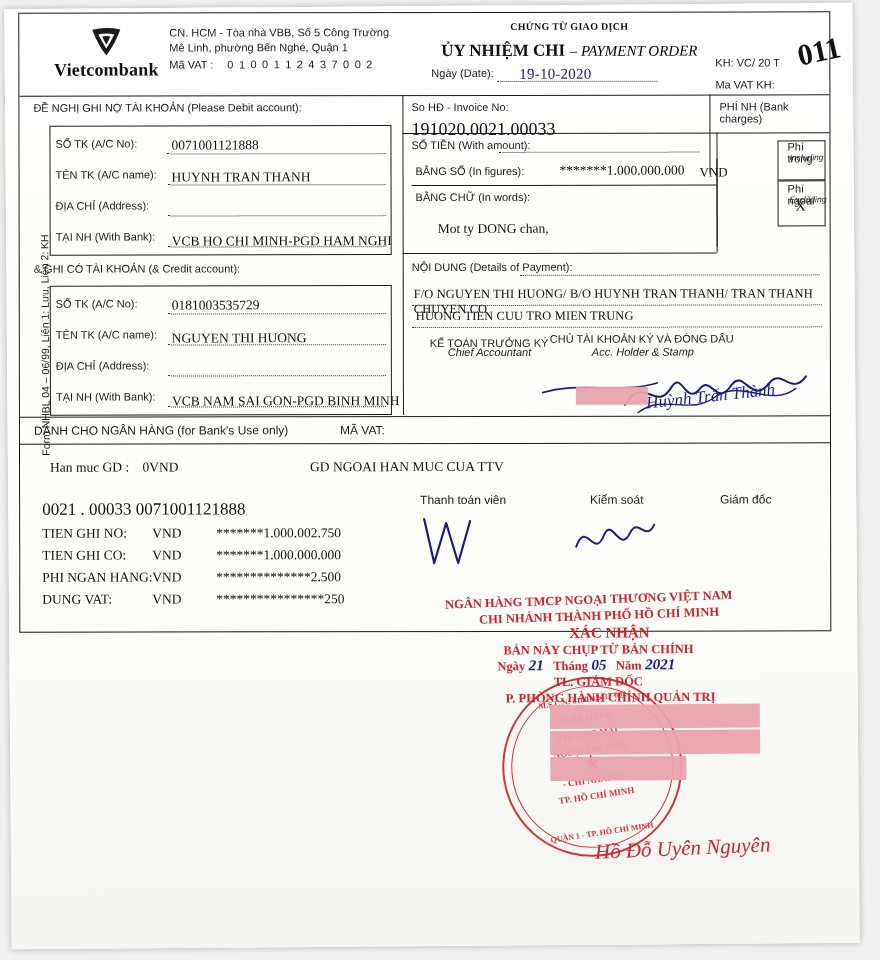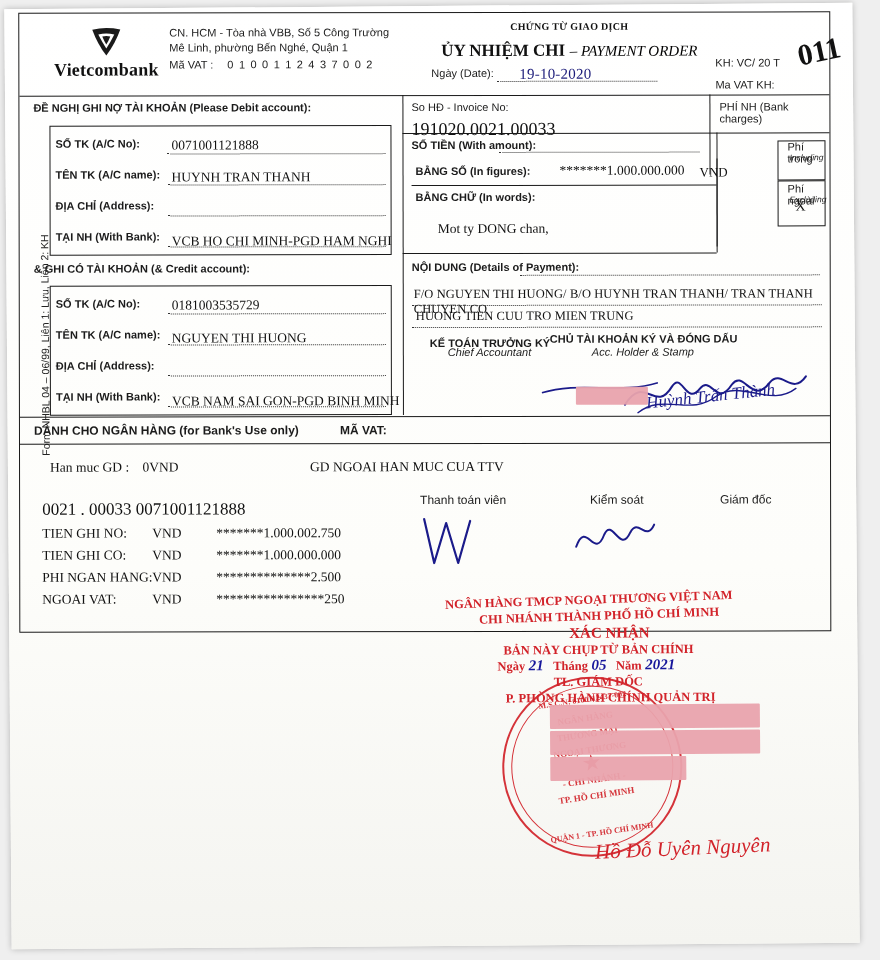--- a/index.html
+++ b/index.html
@@ -26,21 +26,21 @@
   
   .form{
     position:absolute;
     left:12px; top:6px;
     width:812px; height:620px;
     border:1.6px solid #1a1a1a;
     box-sizing:border-box;
     transform:rotate(0.35deg);
   }
   .lbl{font-size:11px;color:#1b1b1b;}
-  .lbl-b{font-weight:bold;}
+  .lbl-b{font-weight:normal;}
   .ital{font-style:italic;}
   .hand{
     font-family:"Liberation Serif", serif;
     color:#1c1c7a;
     font-size:14px;
     letter-spacing:.2px;
   }
   .hand-blk{font-family:"Liberation Serif",serif;color:#111;font-size:13px;}
   .abs{position:absolute;}
   .ln{position:absolute;border-bottom:1px dotted #333;}
@@ -279,21 +279,21 @@
     <div class="abs hand-blk" style="left:196px;top:512px;font-size:13.5px;">*******1.000.002.750</div>
 
     <div class="abs hand-blk" style="left:22px;top:534px;font-size:13.5px;">TIEN GHI CO:</div>
     <div class="abs hand-blk" style="left:132px;top:534px;font-size:13.5px;">VND</div>
     <div class="abs hand-blk" style="left:196px;top:534px;font-size:13.5px;">*******1.000.000.000</div>
 
     <div class="abs hand-blk" style="left:22px;top:556px;font-size:13.5px;">PHI NGAN HANG:</div>
     <div class="abs hand-blk" style="left:132px;top:556px;font-size:13.5px;">VND</div>
     <div class="abs hand-blk" style="left:196px;top:556px;font-size:13.5px;">**************2.500</div>
 
-    <div class="abs hand-blk" style="left:22px;top:578px;font-size:13.5px;">NGOAI VAT:</div>
+    <div class="abs hand-blk" style="left:22px;top:578px;font-size:13.5px;">DUNG VAT:</div>
     <div class="abs hand-blk" style="left:132px;top:578px;font-size:13.5px;">VND</div>
     <div class="abs hand-blk" style="left:196px;top:578px;font-size:13.5px;">****************250</div>
 
     <div class="abs lbl" style="left:400px;top:480px;font-size:12px;">Thanh toán viên</div>
     <div class="abs lbl" style="left:570px;top:480px;font-size:12px;">Kiểm soát</div>
     <div class="abs lbl" style="left:700px;top:480px;font-size:12px;">Giám đốc</div>
 
     <div class="abs" style="left:398px;top:498px;">
       <svg width="70" height="60" viewBox="0 0 70 60">
         <path d="M6,8 L16,52 L28,12 L40,52 L52,10" stroke="#1b1b8a" stroke-width="2.2" fill="none" stroke-linecap="round" stroke-linejoin="round"></path>

